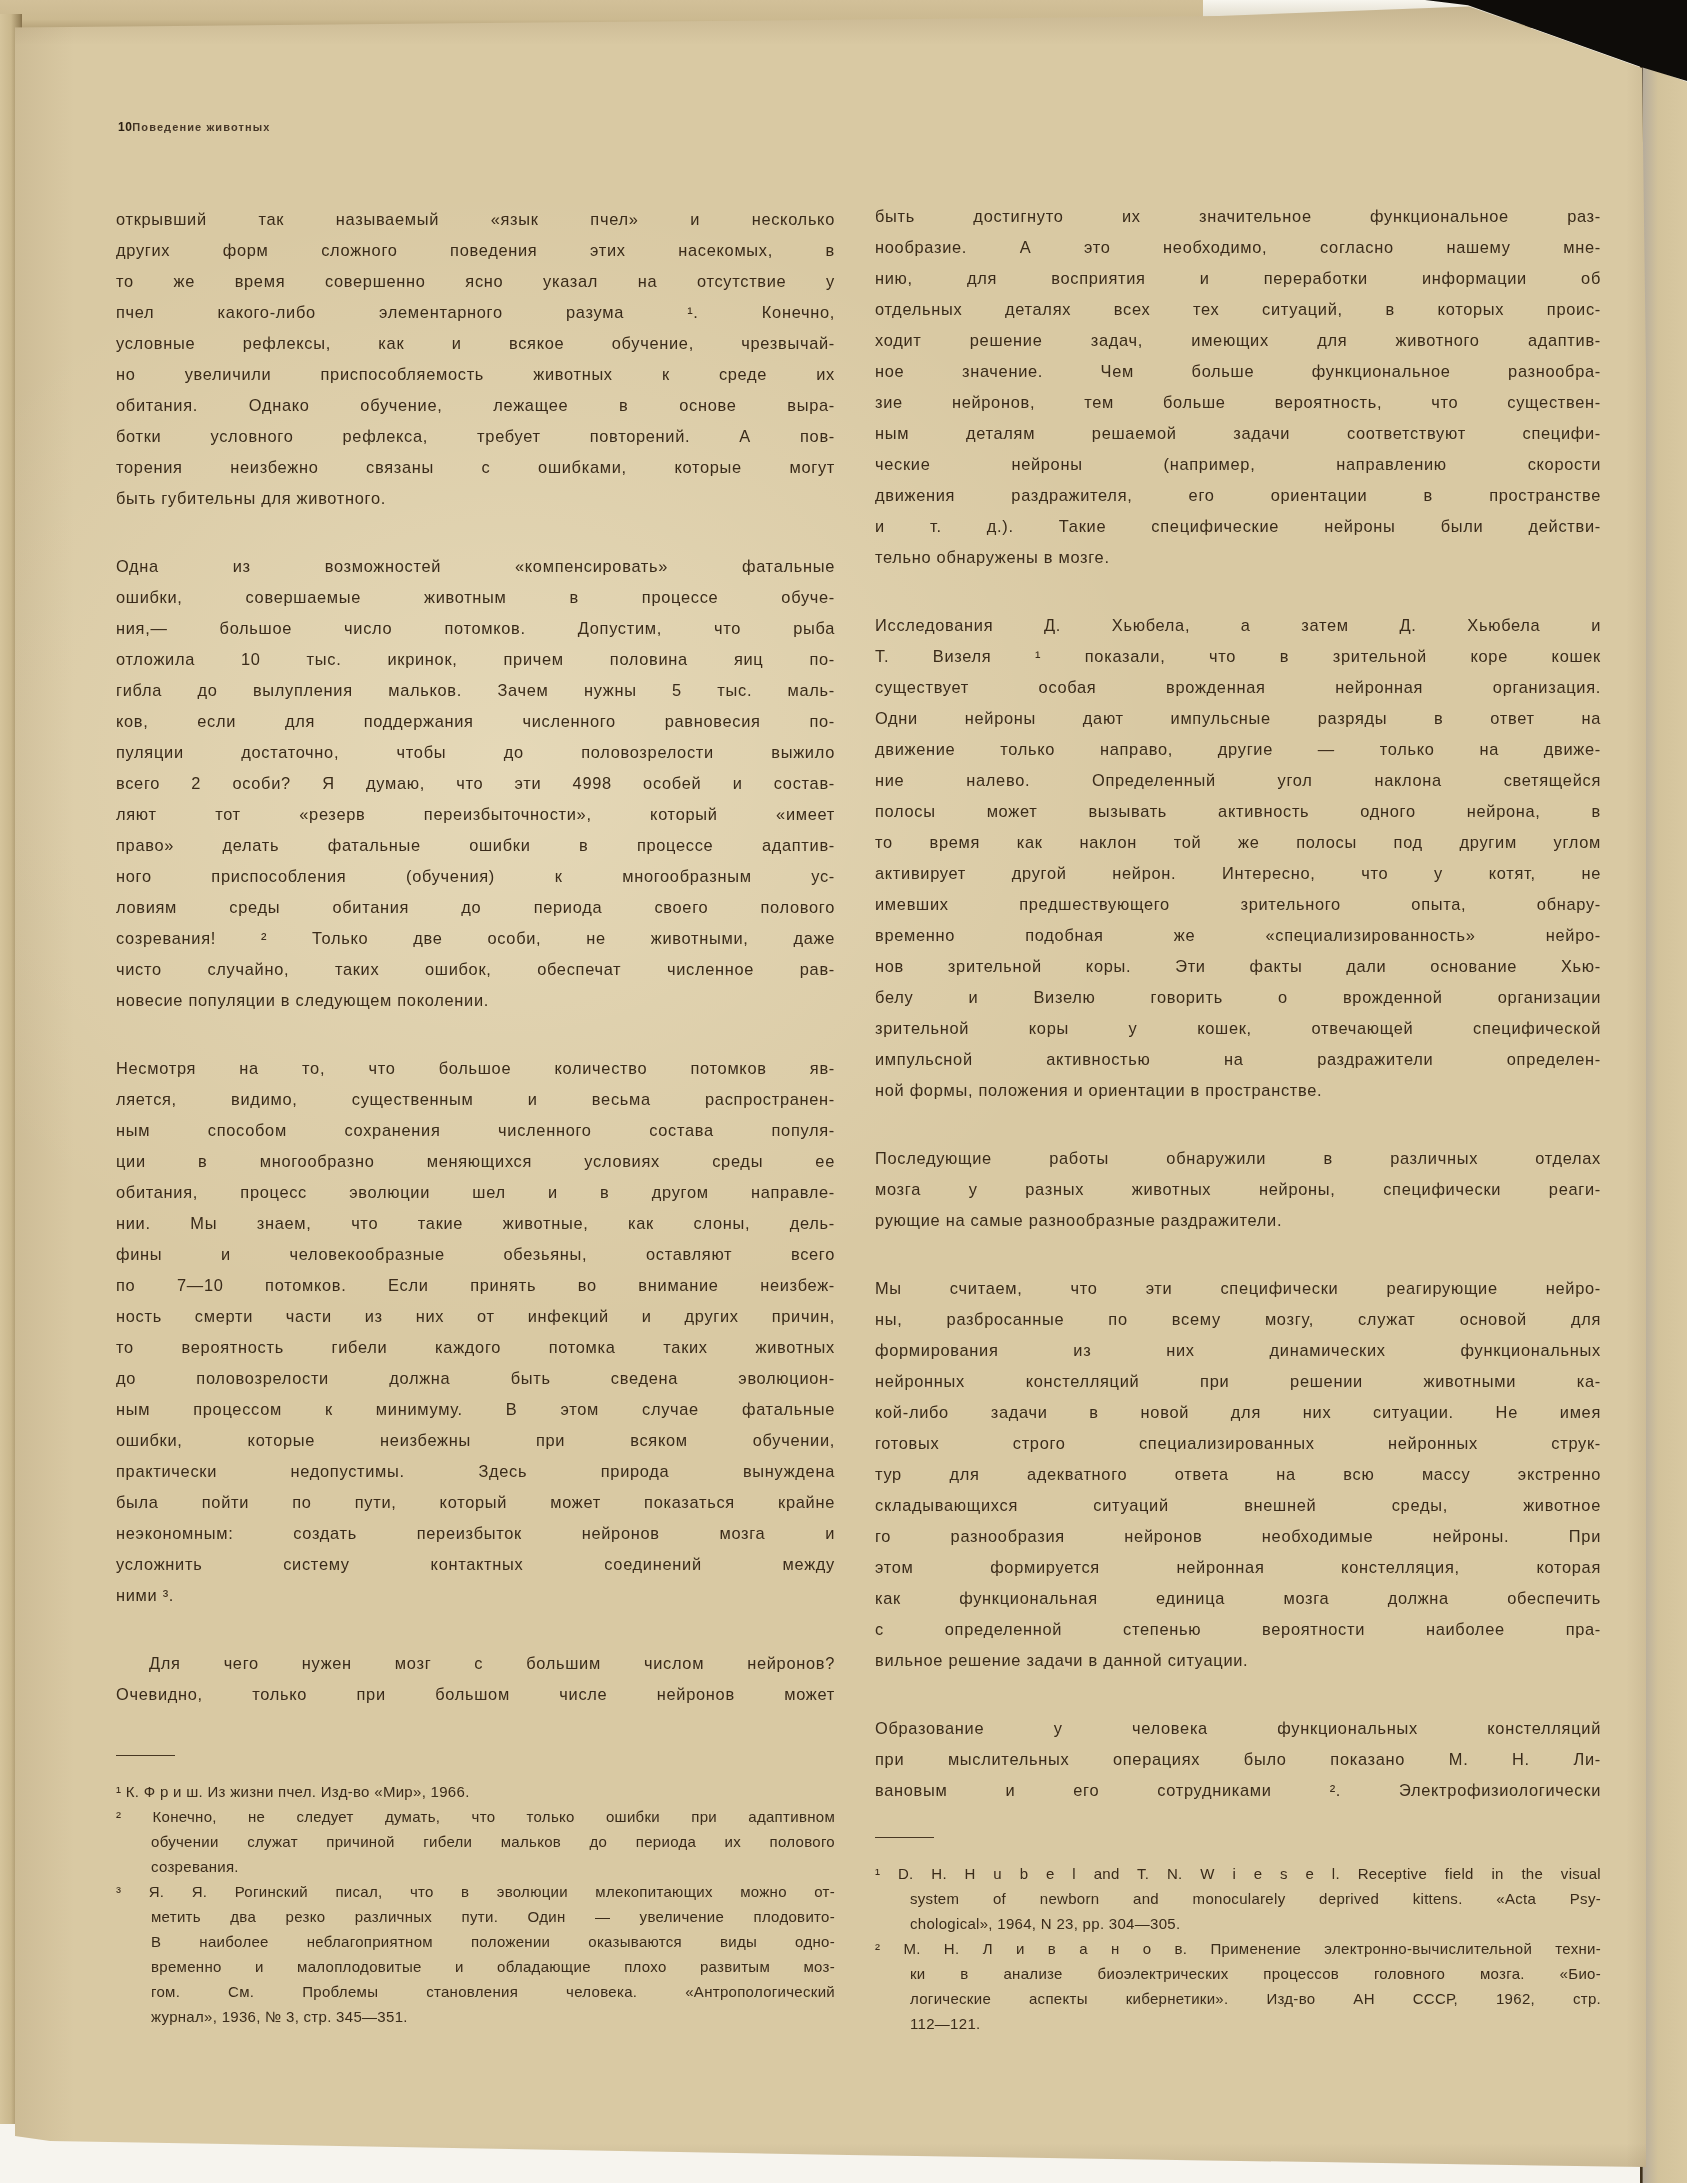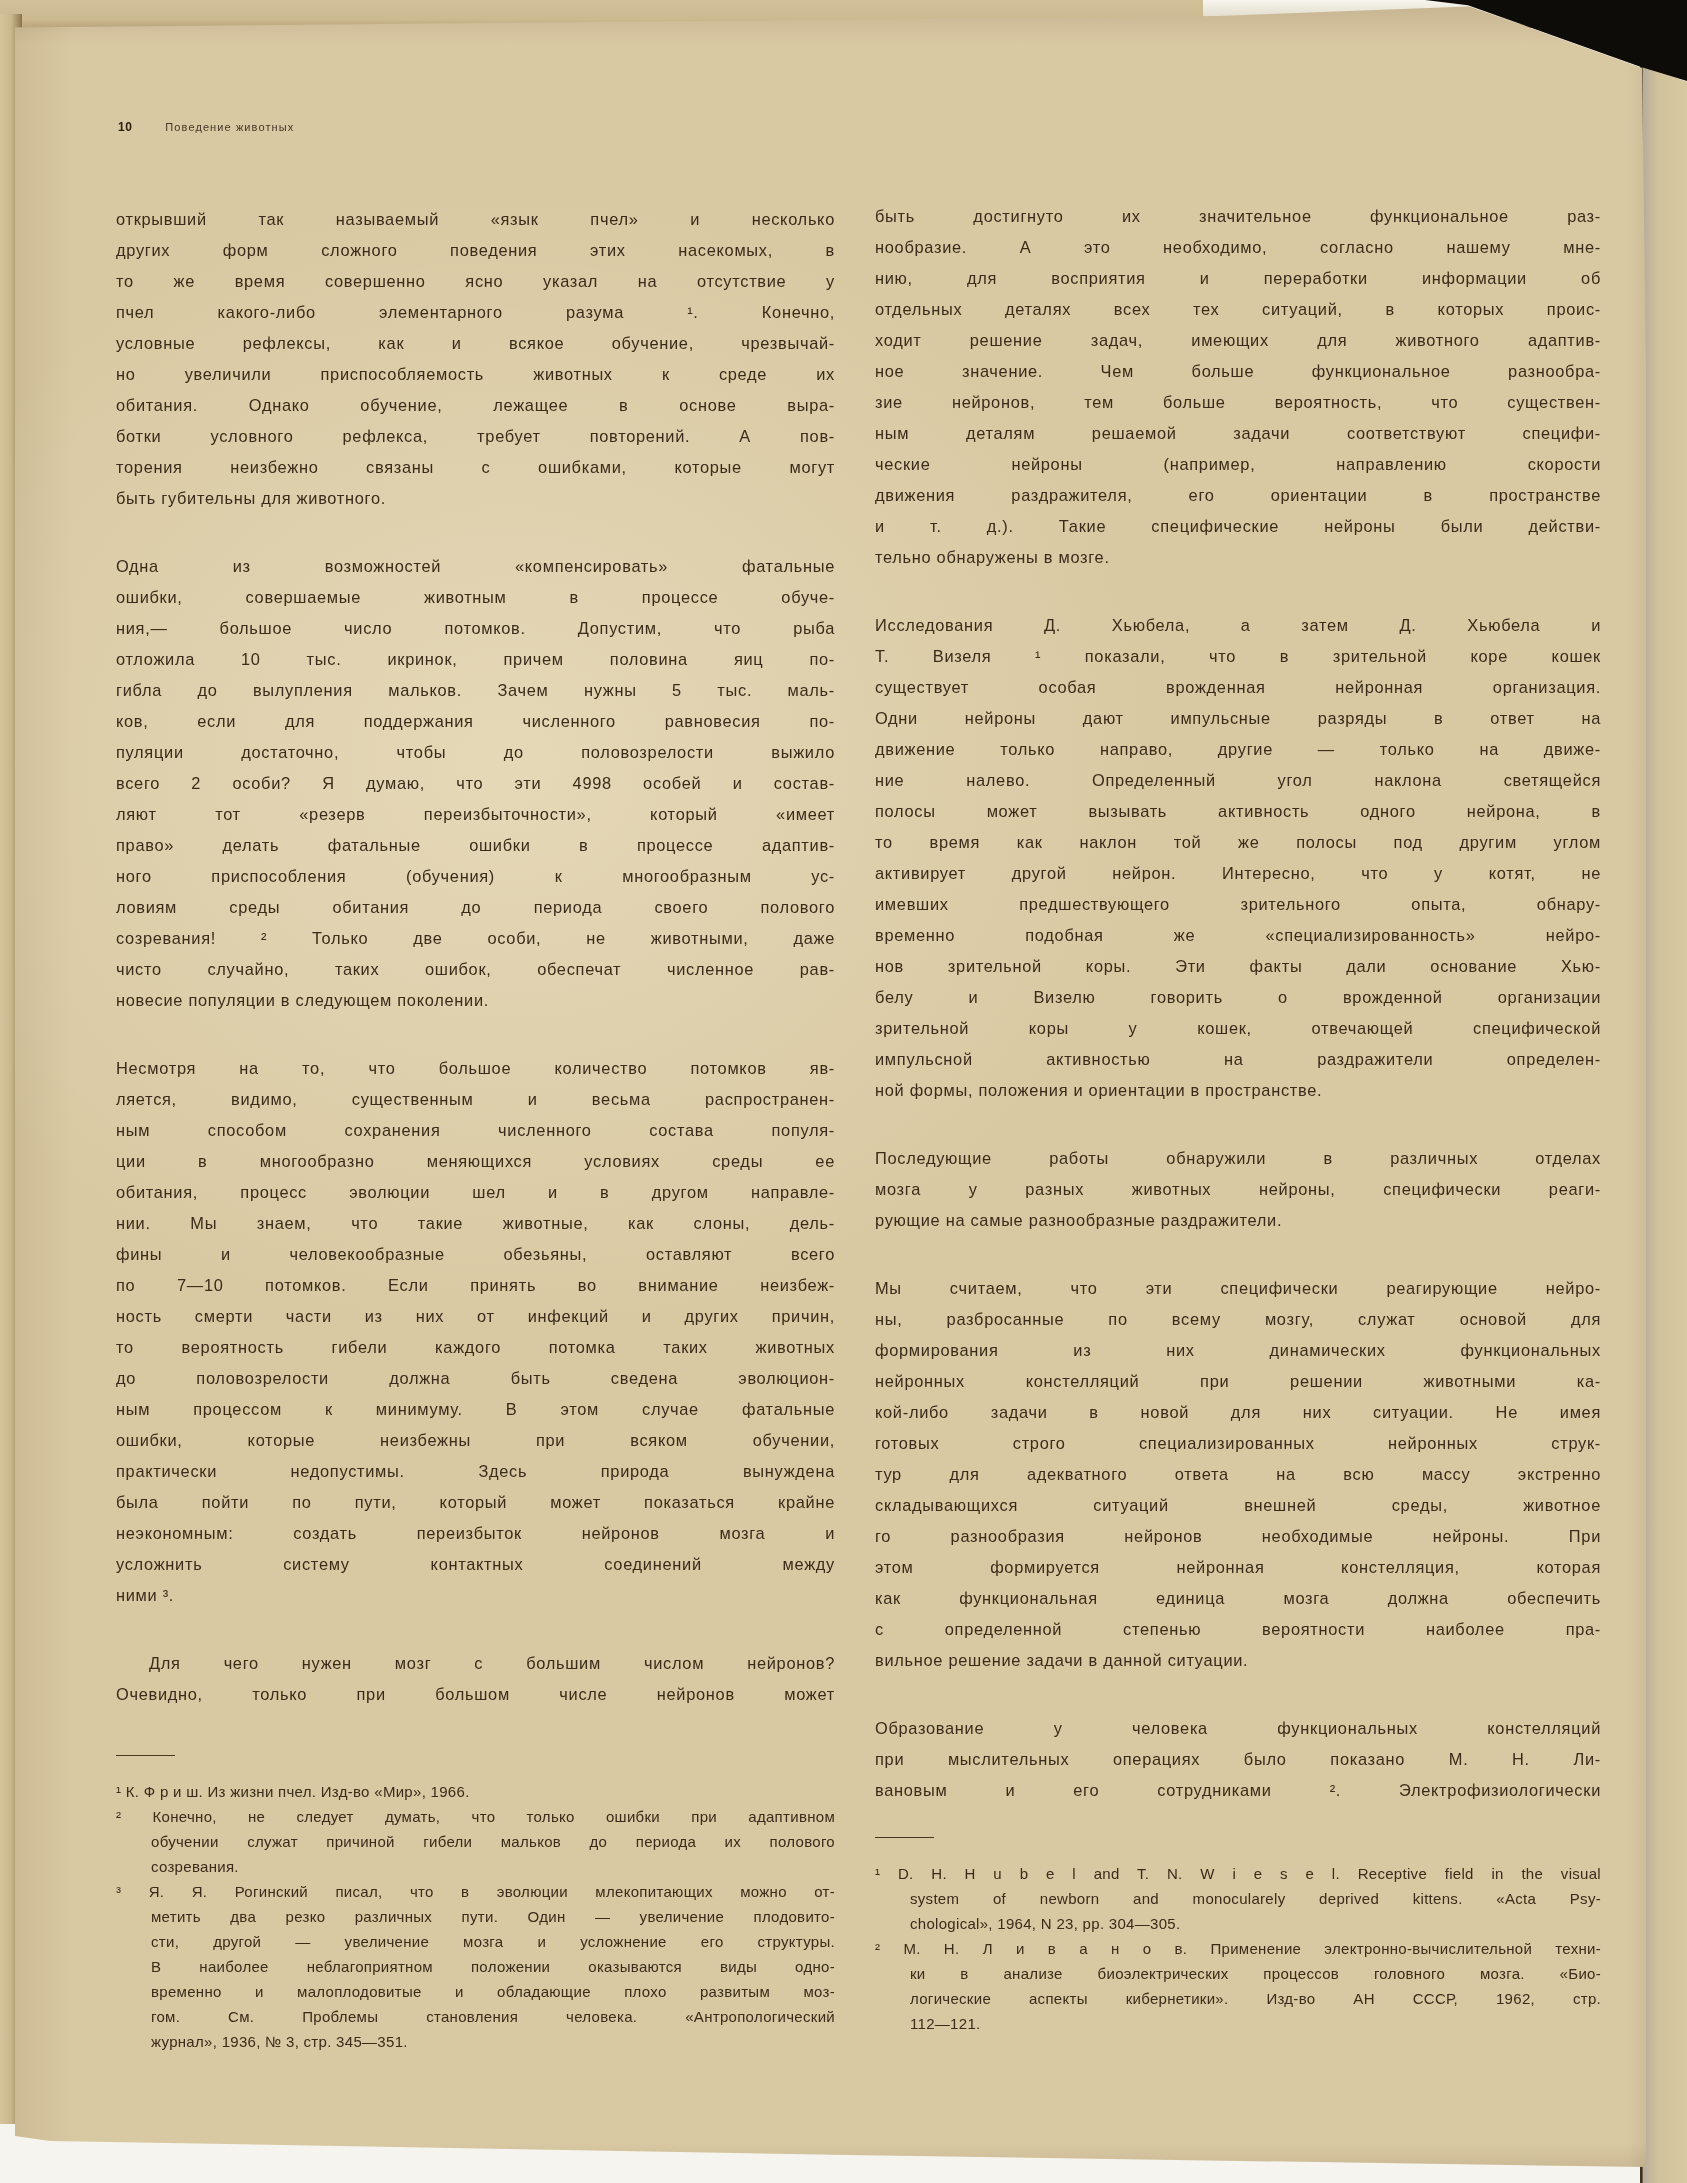--- a/index.html
+++ b/index.html
@@ -32,21 +32,21 @@
           linear-gradient(90deg, rgba(110,85,50,.15), rgba(110,85,50,0) 74px),
           linear-gradient(270deg, rgba(90,66,38,.28), rgba(90,66,38,0) 61px),
           linear-gradient(180deg, rgba(110,85,55,.20), rgba(110,85,55,0) 45px),
           linear-gradient(0deg, rgba(110,85,55,.22), rgba(110,85,55,0) 40px),
           var(--paper,#d9c9a3);
         clip-path:polygon(15px 27.6px,1219px 16px,1469px 6.4px,1520px 24.4px,1642px 68px,
                           1646px 371px,1646px 2167px,848px 2155px,50px 2141px,15px 2136px);}
 
   .header{position:absolute;left:118px;top:120px;color:#33261a;white-space:nowrap;}
   .pagenum{font-weight:700;font-size:12px;letter-spacing:0.5px;color:#2b2013;}
-  .runhead{font-size:11px;letter-spacing:1.1px;margin-left:33px;color:#463728;}
+  .runhead{font-size:11px;letter-spacing:1.1px;margin-left:0;color:#463728;font-weight:bold;}
 
   .col{position:absolute;width:719px;color:var(--ink,#3a2b1a);
        font-size:16.4px;line-height:31px;letter-spacing:0.7px;}
   .col-left{left:116px;top:204px;}
   .col-right{left:875px;top:201px;width:726px;}
 
   .para{margin:37px 0 0 0;}
   .para:first-child{margin-top:0;}
   .tline{text-align:justify;text-align-last:justify;}
   .tline.lastline{text-align-last:left;}
@@ -133,21 +133,20 @@
           <div class="fnline lastline">¹ К. Ф р и ш. Из жизни пчел. Изд-во «Мир», 1966.</div>
         </div>
         <div class="footnote">
           <div class="fnline">² Конечно, не следует думать, что только ошибки при адаптивном</div>
           <div class="fnline cont">обучении служат причиной гибели мальков до периода их полового</div>
           <div class="fnline cont lastline">созревания.</div>
         </div>
         <div class="footnote">
           <div class="fnline">³ Я. Я. Рогинский писал, что в эволюции млекопитающих можно от-</div>
           <div class="fnline cont">метить два резко различных пути. Один — увеличение плодовито-</div>
-          <div class="fnline cont">сти, другой — увеличение мозга и усложнение его структуры.</div>
           <div class="fnline cont">В наиболее неблагоприятном положении оказываются виды одно-</div>
           <div class="fnline cont">временно и малоплодовитые и обладающие плохо развитым моз-</div>
           <div class="fnline cont">гом. См. Проблемы становления человека. «Антропологический</div>
           <div class="fnline cont lastline">журнал», 1936, № 3, стр. 345—351.</div>
         </div>
       </div>
     <div class="col col-right" id="col-right">
         <div class="para">
           <div class="tline">быть достигнуто их значительное функциональное раз-</div>
           <div class="tline">нообразие. А это необходимо, согласно нашему мне-</div>

